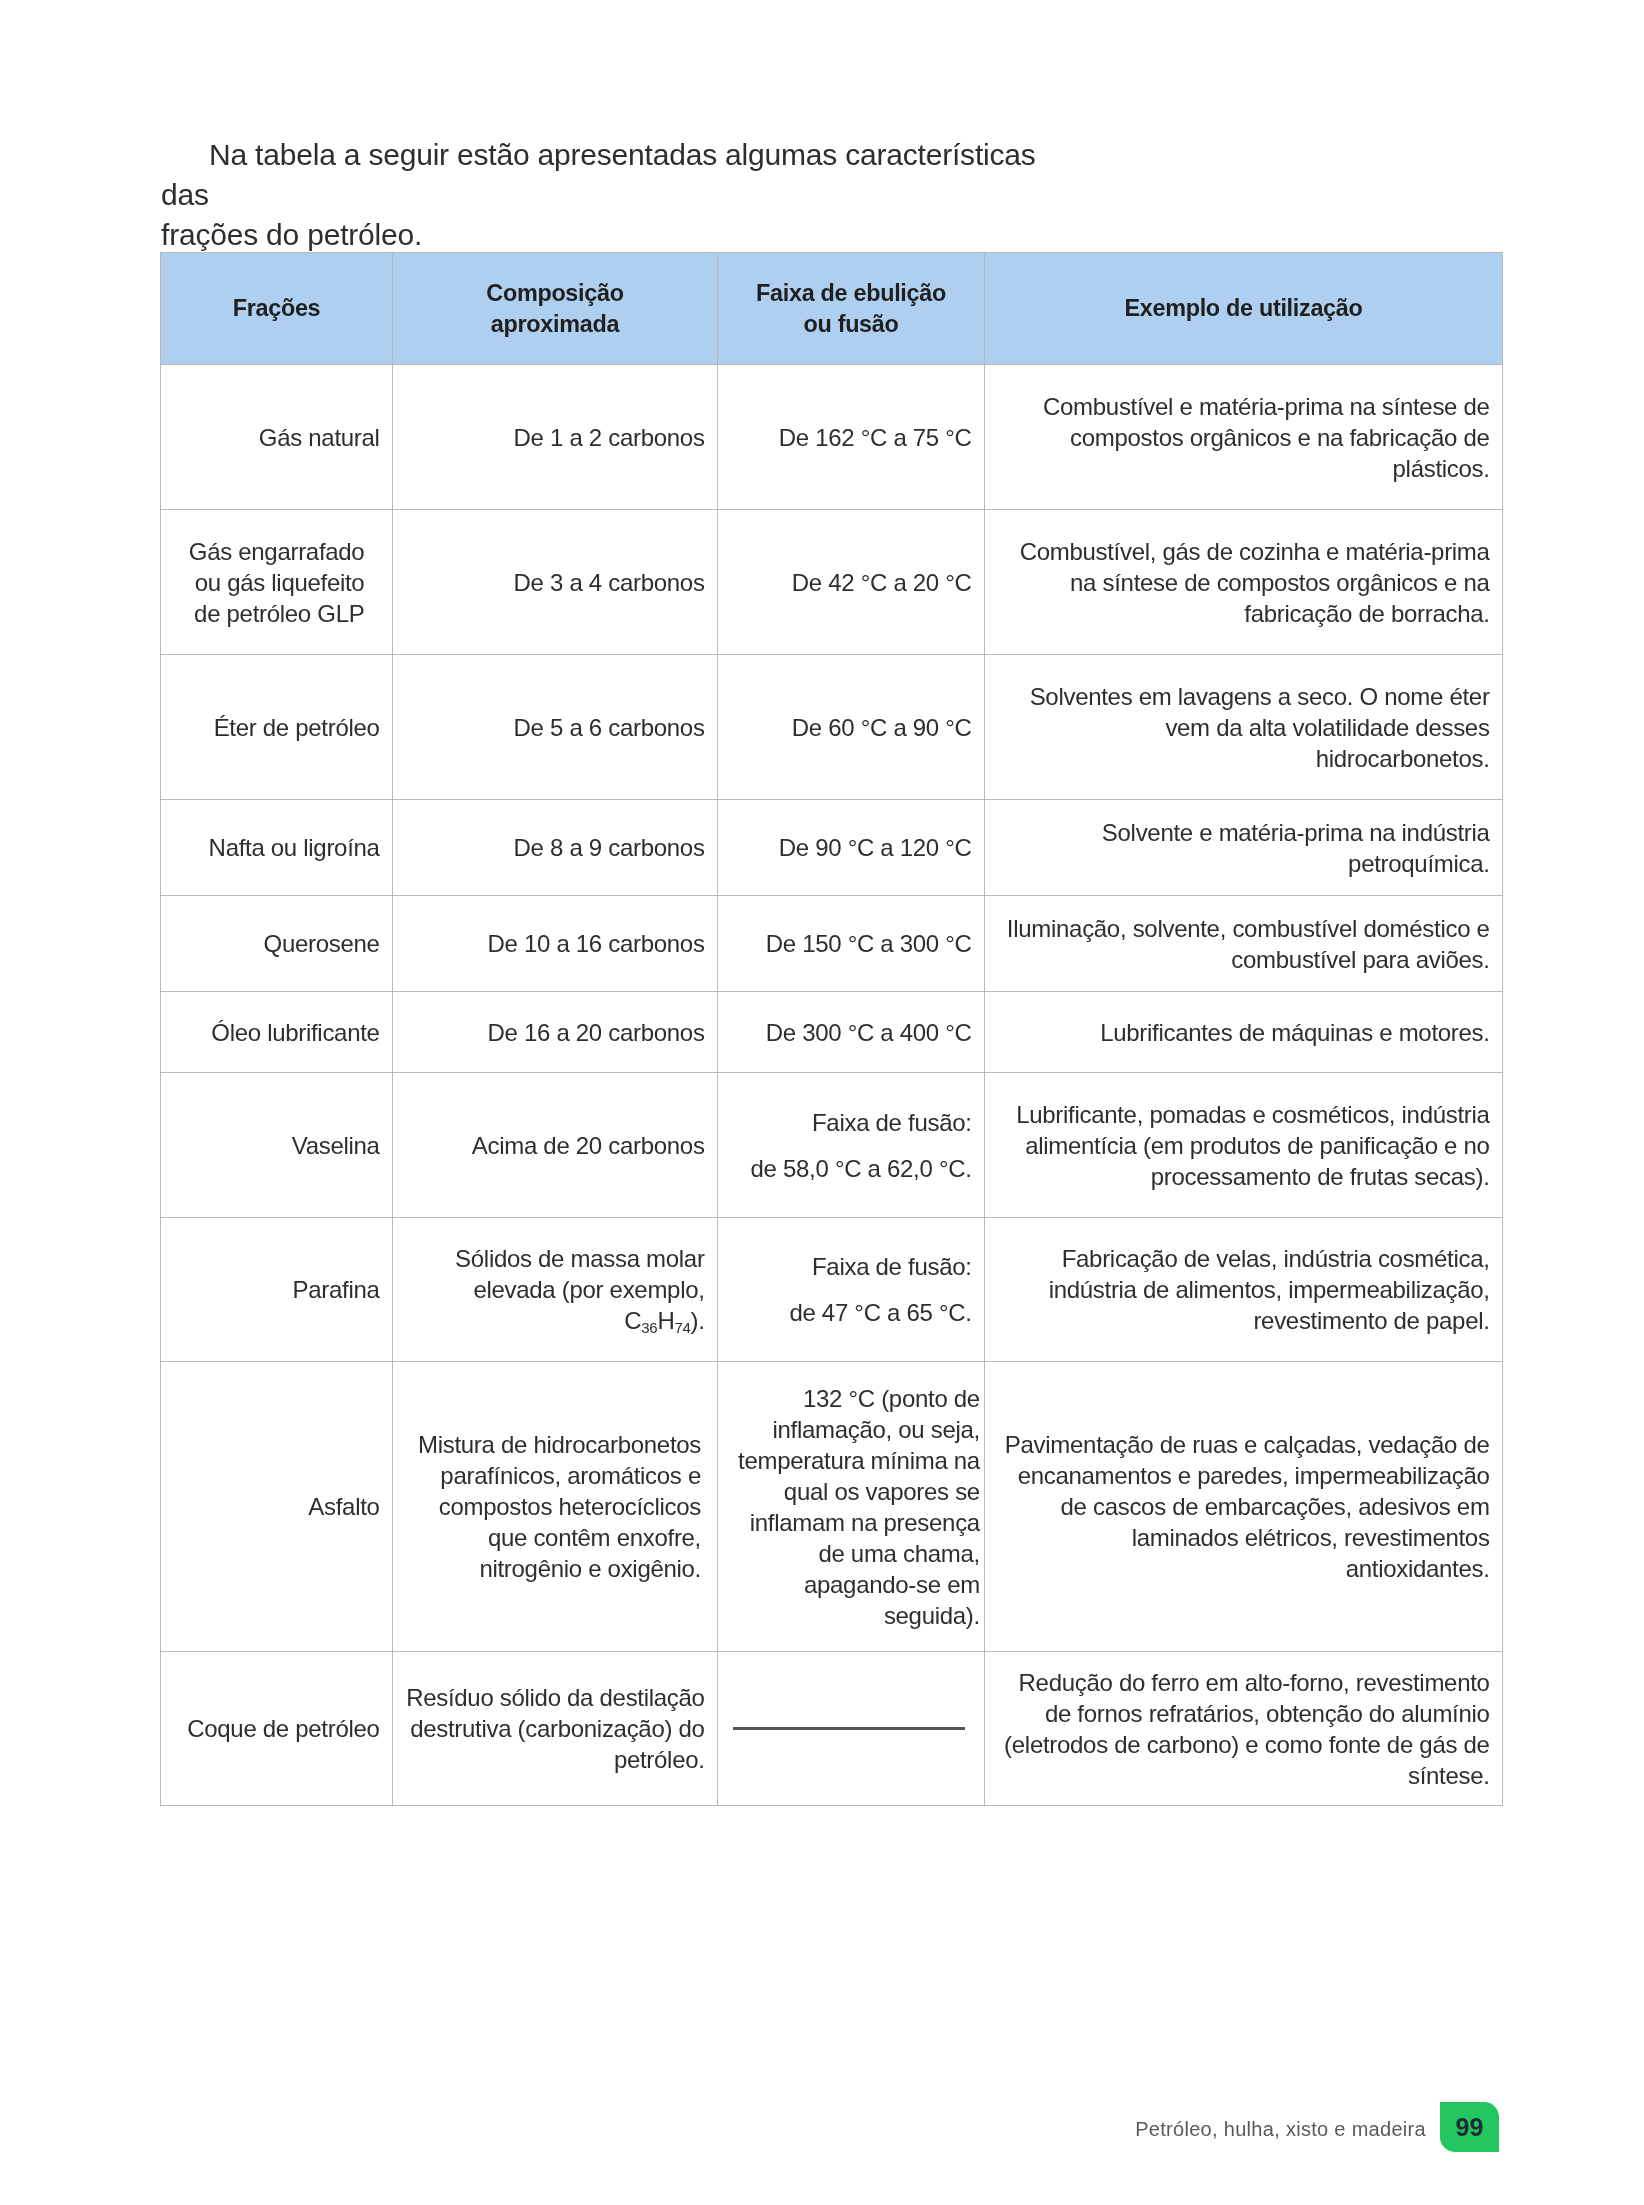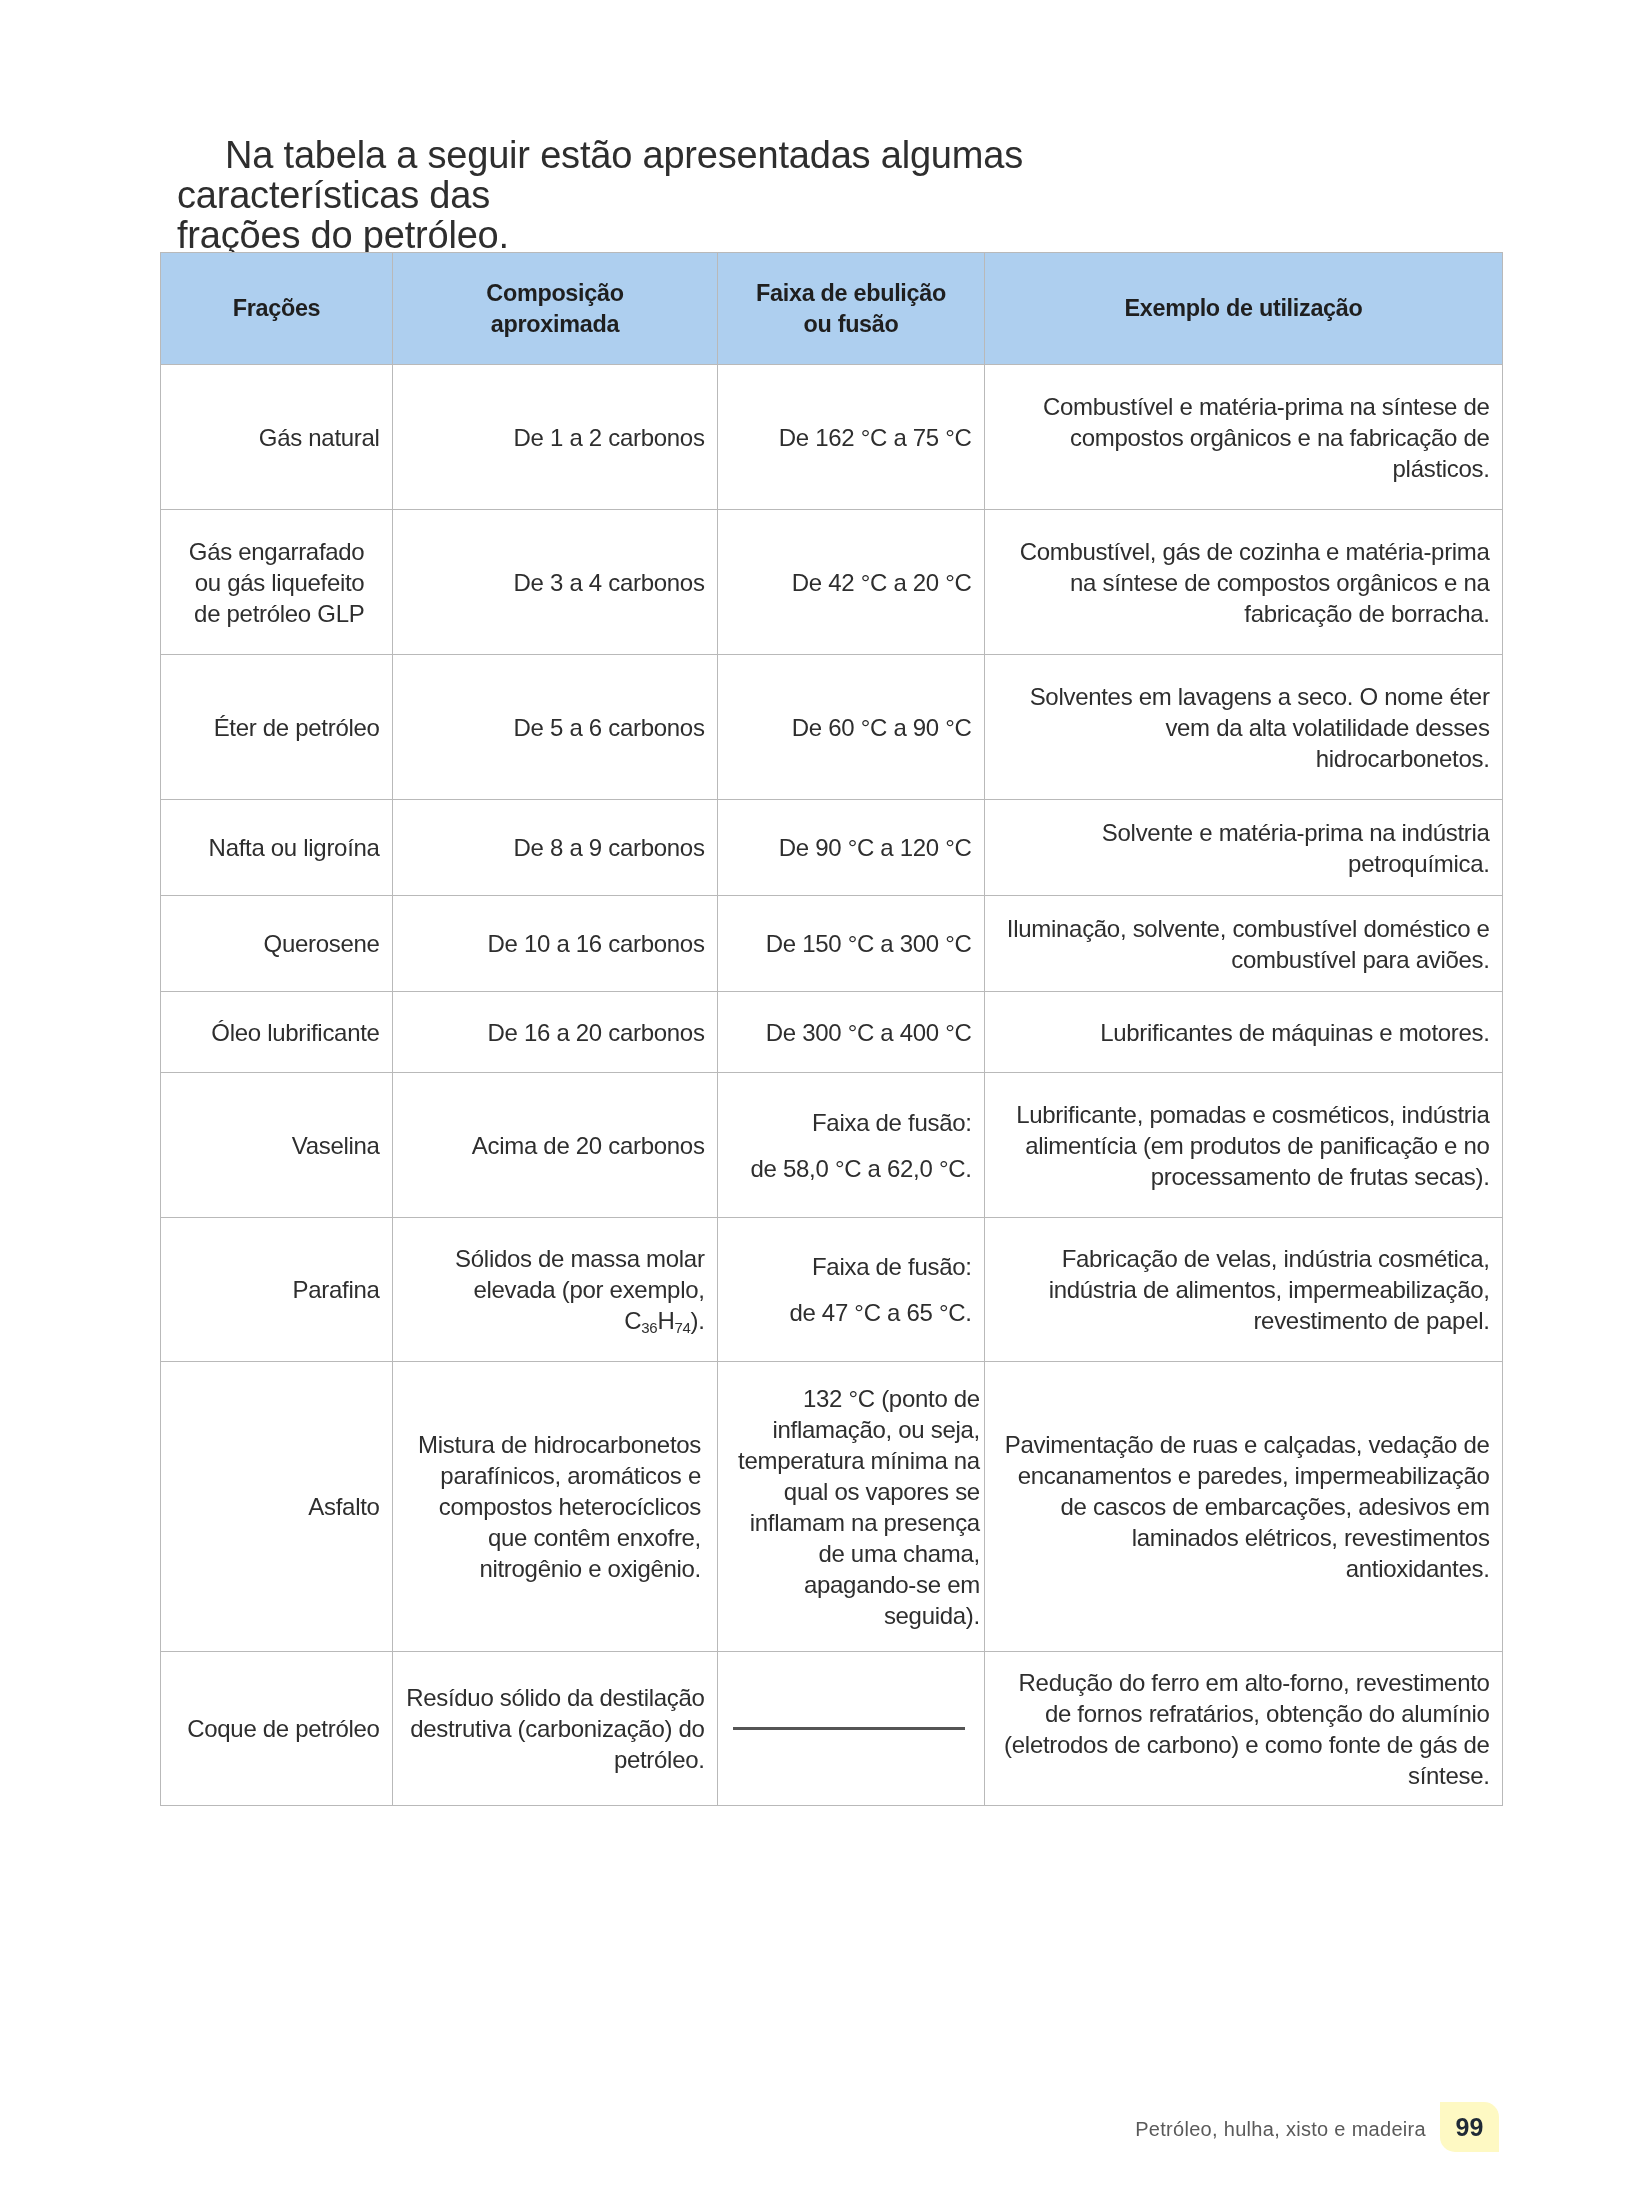--- a/index.html
+++ b/index.html
@@ -1,33 +1,33 @@
 <!DOCTYPE html>
 <html style="font-size:11px"><head>
 <meta charset="utf-8">
 <style>
   html, body { margin:0; padding:0; background:#ffffff; }
   body { width:1644px; height:2205px; position:relative; overflow:hidden;
          font-family:"Liberation Sans", sans-serif; color:#2b2b2b; }
   .intro { position:absolute; left:161px; top:135px; width:910px;
-           font-size:38px; line-height:40px; color:#2e2e2e; letter-spacing:-0.2px;margin-left:16px; }
+           font-size:30px; line-height:40px; color:#2e2e2e; letter-spacing:-0.2px; }
   .intro .indent { display:inline-block; width:48px; }
   table.fr { position:absolute; left:160px; top:252px; width:1342px;
              border-collapse:collapse; table-layout:fixed; }
   table.fr col.c1 { width:232px; } table.fr col.c2 { width:325px; }
   table.fr col.c3 { width:267px; } table.fr col.c4 { width:518px; }
   table.fr th, table.fr td { border:1.4px solid #b9b9b9; vertical-align:middle;
      padding:0 12.4px; font-size:24px; line-height:31px; color:#2e2e2e; letter-spacing:-0.3px; text-align:right; }
   table.fr th { background:#aecfef; font-weight:bold; text-align:center; color:#1f1f1f; font-size:23.4px; line-height:31px; }
   table.fr td.c3 .gap { display:block; height:15px; }
   sub { font-size:15px; line-height:0; vertical-align:-4.1px; }
   .dash { display:block; height:2.1px; background:#555; margin:0 6.9px 0 2.8px; }
   .footer-text { position:absolute; right:218px; top:2118px; font-size:20px; color:#5a5a5a; letter-spacing:0.3px;margin-left:24px; }
   .page-badge { position:absolute; left:1440px; top:2102px; width:59px; height:50px;
-     background:#fef9c3; border-radius:0 15px 0 15px; display:flex; align-items:center; justify-content:center;
+     background:#22c55e; border-radius:0 15px 0 15px; display:flex; align-items:center; justify-content:center;
      font-size:25px; font-weight:bold; color:#1f2a36; }
 </style>
 </head>
 <body>
 
 <div class="intro">
   <span class="indent"></span><span>Na tabela a seguir estão apresentadas algumas características das</span><br>
   <span>frações do petróleo.</span>
 </div>
 

